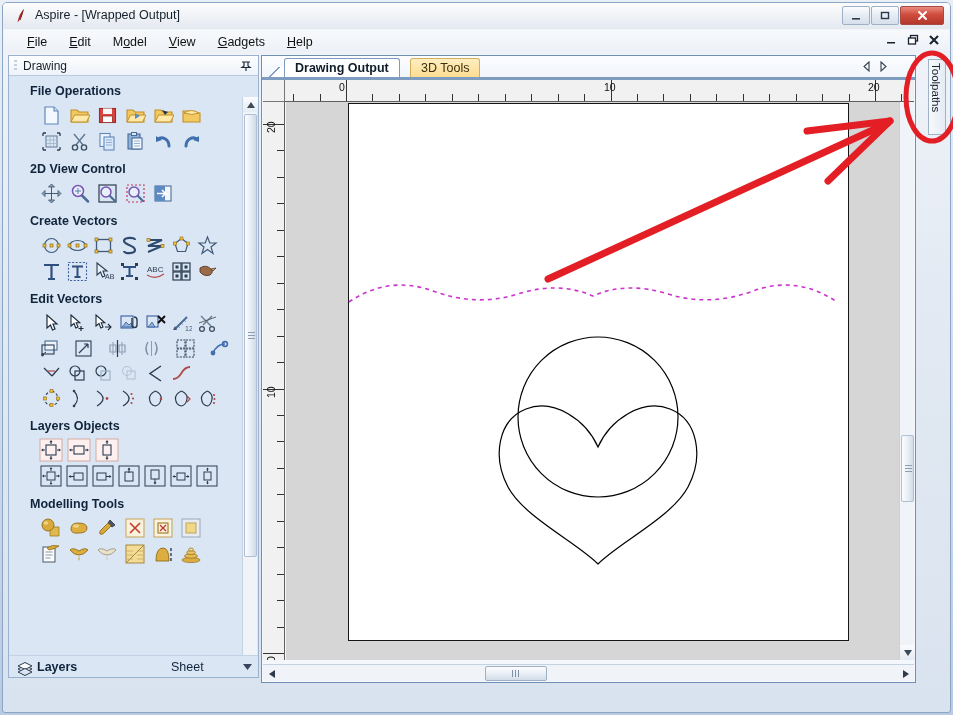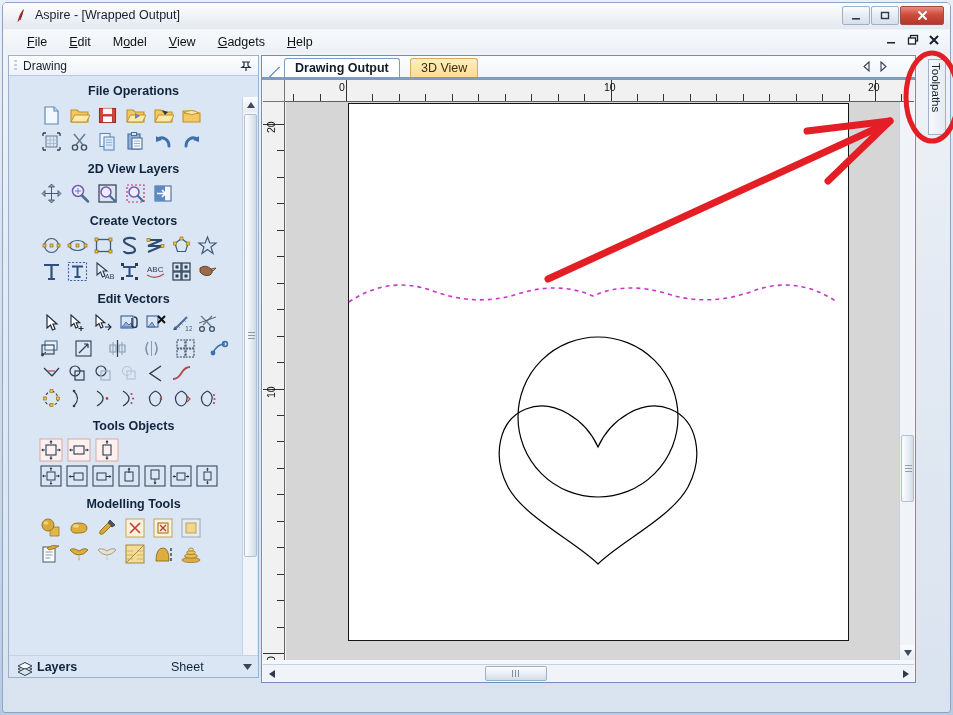--- a/index.html
+++ b/index.html
@@ -41,21 +41,21 @@
            background:linear-gradient(#f7f9fc,#edf1f7);
            display:flex;align-items:center;padding-left:12px;box-sizing:border-box;}
   .menu-item{padding:3px 11px;color:#111;font-size:12.5px;cursor:default;}
   .menu-item u{text-decoration:underline;}
   .mdi-btns{position:absolute;right:10px;top:31px;display:flex;gap:9px;
             align-items:center;font-size:12px;color:#1b2530;}
   .mdi-btns span{cursor:default;line-height:10px;}
 
   
   .dock{position:absolute;left:5px;top:52px;width:251px;height:623px;
-        background:#dbe6f5;border:1px solid #9ab2cf;box-sizing:border-box;text-align:center;}
+        background:#dbe6f5;border:1px solid #9ab2cf;box-sizing:border-box;}
   .dock-head{position:relative;height:20px;background:linear-gradient(#fdfefe,#eef3fa);
              border-bottom:1px solid #b9c9de;box-sizing:border-box;}
   .dock-head .grip{position:absolute;left:5px;top:4px;width:3px;height:12px;
         background:repeating-linear-gradient(#c3d0e0 0 2px,transparent 2px 4px);}
   .dock-title{position:absolute;left:14px;top:3px;font-size:12px;color:#16212e;}
   .pin{position:absolute;right:6px;top:3px;width:12px;height:13px;}
 
   .dock-body{position:absolute;left:0;top:20px;width:249px;height:580px;overflow:hidden;}
   .panel-scroll{position:absolute;left:0;top:0;width:232px;height:580px;
                 background:#dbe6f5;overflow:hidden;padding:6px 4px 0 8px;box-sizing:border-box;}
@@ -303,21 +303,21 @@
                 </svg>
               </div>
           <div class="ibtn">
                 <svg width="21" height="21" viewBox="0 0 21 21">
                   <path d="M5 15 C5 8 12 5 16 8" fill="none" stroke="#3f6fad" stroke-width="3" stroke-linecap="round"></path>
                   <path d="M18 5 L18 11 L12 9 Z" fill="#3f6fad"></path>
                 </svg>
               </div>
         </div>
 
-        <div class="sec-title">2D View Layers</div>
+        <div class="sec-title">2D View Control</div>
         <div class="icon-row">
           <div class="ibtn">
                 <svg width="21" height="21" viewBox="0 0 21 21">
                   <path d="M10.5 1 l3 3 h-6 Z M10.5 20 l3-3 h-6 Z M1 10.5 l3-3 v6 Z M20 10.5 l-3-3 v6 Z" fill="#8fa7c0" stroke="#3a4c60" stroke-width=".8"></path>
                   <path d="M10.5 4 v13 M4 10.5 h13" stroke="#3a4c60" stroke-width=".9"></path>
                 </svg>
               </div>
           <div class="ibtn">
                 <svg width="21" height="21" viewBox="0 0 21 21">
                   <circle cx="9" cy="8" r="5.5" fill="#e8f1fb" stroke="#7a52b5" stroke-width="1.5"></circle>
@@ -637,21 +637,21 @@
           <div class="ibtn">
                 <svg width="21" height="21" viewBox="0 0 21 21">
                   <path d="M10.5 3 Q16 6 15 11 Q14 17 10.5 18 Q5 17 4.5 11 Q4 6 10.5 3" fill="none" stroke="#2b3c50" stroke-width="1.2"></path>
                   <circle cx="17" cy="7" r="1.1" fill="#b04a4a"></circle>
                   <circle cx="17.5" cy="11" r="1.1" fill="#b04a4a"></circle>
                   <circle cx="17" cy="15" r="1.1" fill="#b04a4a"></circle>
                 </svg>
               </div>
         </div>
 
-        <div class="sec-title">Tools Objects</div>
+        <div class="sec-title">Layers Objects</div>
         <div class="icon-row" style="gap:4px;">
           <div class="ibtn">
                 <svg width="24" height="24" viewBox="0 0 24 24">
                   <rect x="1" y="1" width="22" height="22" fill="#fdf0ee" stroke="#d4a9a4" stroke-width="1"></rect>
                   <rect x="7" y="7" width="10" height="10" fill="none" stroke="#2b3c50" stroke-width="1.1"></rect>
                   <path d="M12 3 v3 M12 18 v3 M3 12 h3 M18 12 h3" stroke="#2b3c50" stroke-width="1.1"></path>
                   <path d="M12 2 l-1.6 2.2 h3.2 Z M12 22 l-1.6-2.2 h3.2 Z M2 12 l2.2-1.6 v3.2 Z M22 12 l-2.2-1.6 v3.2 Z" fill="#2b3c50"></path>
                 </svg>
               </div>
           <div class="ibtn">
@@ -844,21 +844,21 @@
             </svg>
       </div>
     </div>
   </div>
 
   <div class="doc">
 
     <div class="tabstrip">
       <div class="corner"></div>
       <div class="tab active">Drawing Output</div>
-      <div class="tab inactive">3D View</div>
+      <div class="tab inactive">3D Tools</div>
     </div>
     <div class="tabline"></div>
 
     <div class="ruler-corner"></div>
     <div class="hruler" id="hruler">
           <div class="tick" style="left: 8.1px; width: 1px; top: 14px; height: 7px;"></div>
           <div class="tick" style="left: 34.55px; width: 1px; top: 14px; height: 7px;"></div>
           <div class="tick" style="left: 61px; width: 1px; top: 0px; height: 22px;"></div>
           <div class="tick" style="left: 87.45px; width: 1px; top: 14px; height: 7px;"></div>
           <div class="tick" style="left: 113.9px; width: 1px; top: 14px; height: 7px;"></div>

